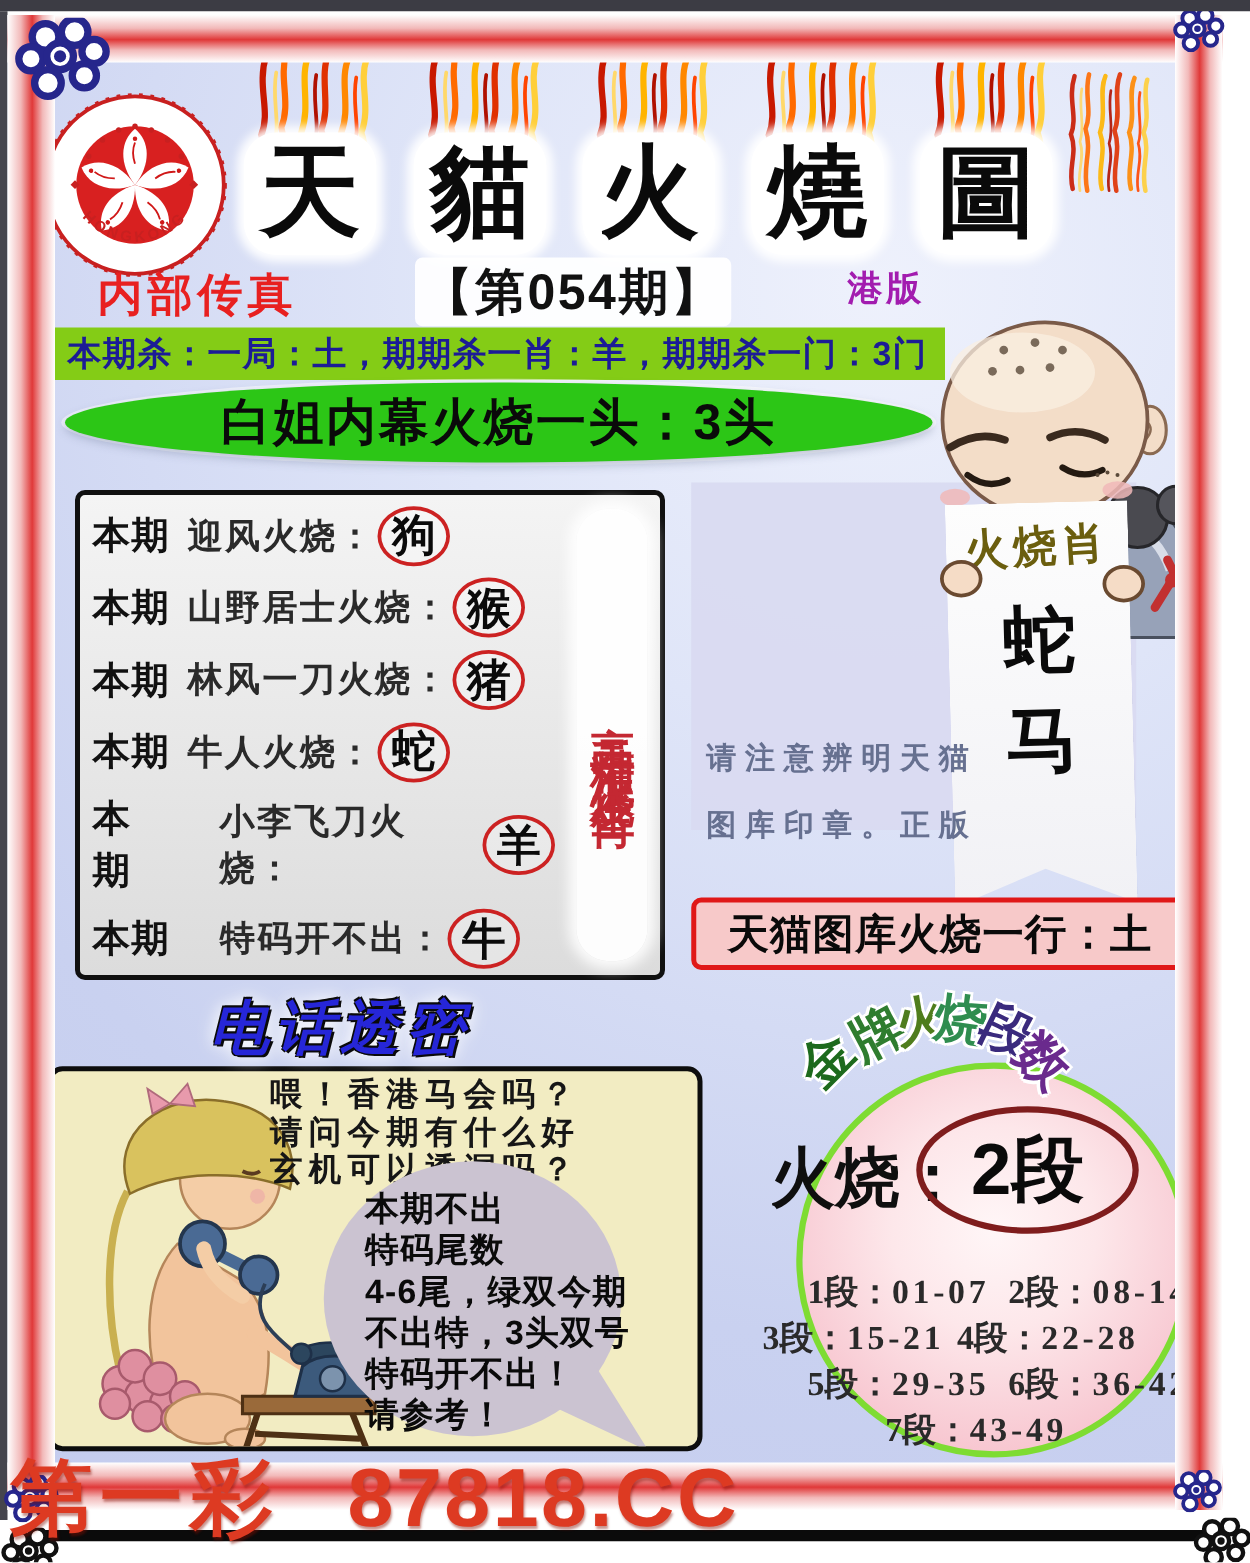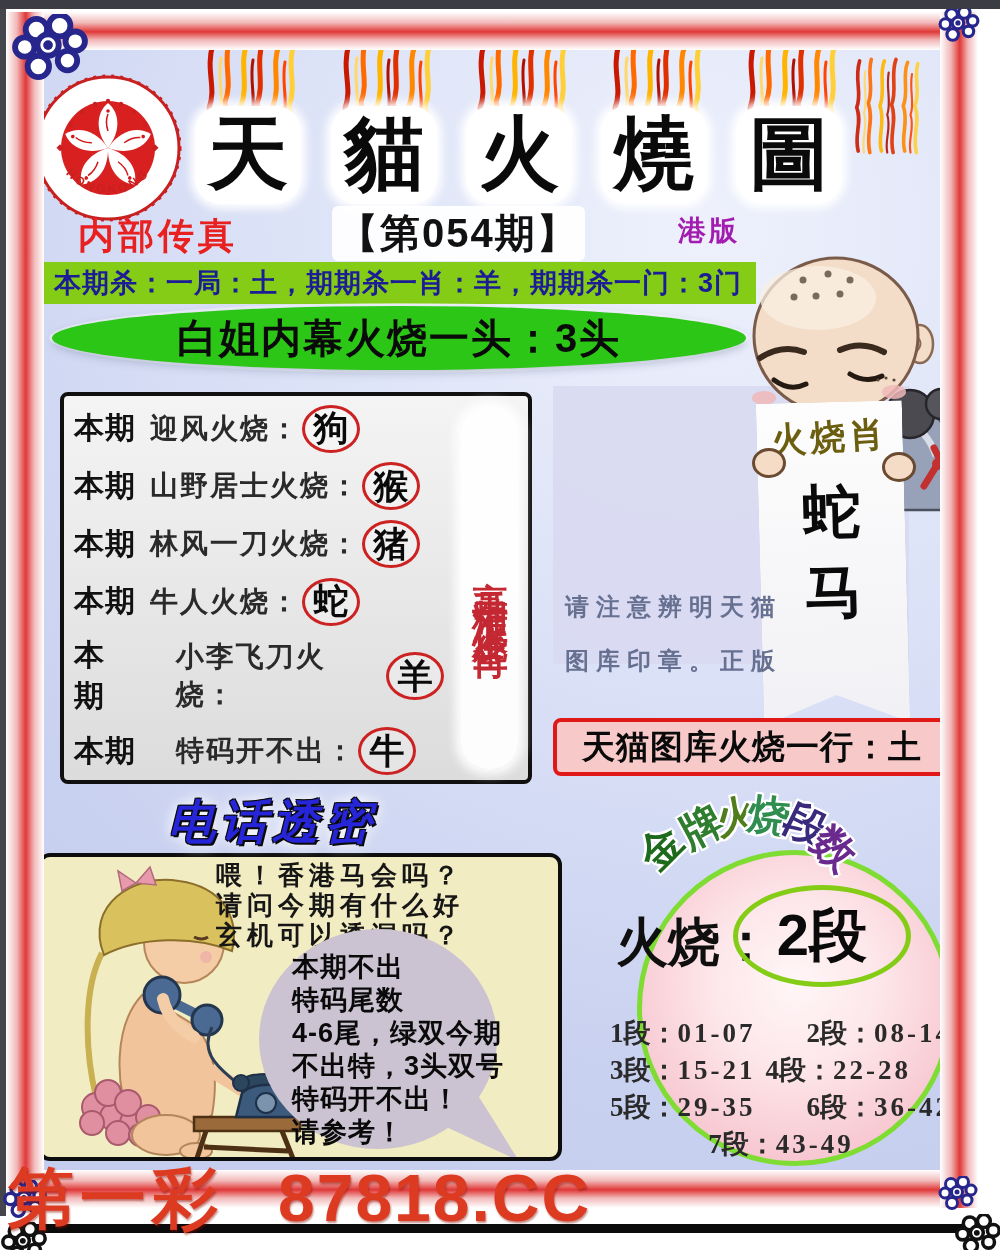--- a/index.html
+++ b/index.html
@@ -85,26 +85,26 @@
   .bubble-tail{position:absolute;left:377px;top:200px;width:100px;height:104px;background:#cbc3d1;
       clip-path:polygon(35% 0,100% 100%,0 55%);}
   .bubble-text{position:absolute;left:250px;top:94px;font-size:27px;font-weight:600;color:#0a0a0a;line-height:33px;letter-spacing:1px;}
 
   
   .seg-circle{position:absolute;left:637px;top:850px;width:316px;height:316px;border:5px solid #7edc32;border-radius:50%;
       background:radial-gradient(circle at 50% 42%, #fff6f7 0%, #fde7ea 35%, #f7c5cf 78%, #f4bac6 100%);z-index:5;}
   .arc-char{position:absolute;z-index:7;font-size:42px;font-weight:900;
       text-shadow:2px 0 0 #fff,-2px 0 0 #fff,0 2px 0 #fff,0 -2px 0 #fff,2px 2px 0 #fff,-2px -2px 0 #fff,2px -2px 0 #fff,-2px 2px 0 #fff;}
   .result-label{position:absolute;left:616px;top:908px;font-size:52px;font-weight:900;color:#0f0f0f;z-index:7;}
-  .result-badge{position:absolute;left:733px;top:885px;width:178px;height:102px;border:5px solid #84cc16;border-radius:50%;
+  .result-badge{position:absolute;left:733px;top:885px;width:178px;height:102px;border:5px solid #7f1d1d;border-radius:50%;
       display:flex;align-items:center;justify-content:center;font-size:58px;font-weight:800;color:#0a0a0a;z-index:7;}
   .seg-list{position:absolute;left:610px;top:1014px;width:342px;z-index:7;font-family:"Liberation Serif",serif;
       font-size:27px;font-weight:600;color:#2a2a2a;}
   .seg-row{display:flex;height:37px;align-items:center;}
-  .seg-row.between{justify-content:space-between;}
+  .seg-row.between{justify-content:space-between;margin-left:36px;}
   .seg-row.start{justify-content:flex-start;gap:10px;}
   .seg-row.center{justify-content:center;}
   .seg-item .rng{letter-spacing:3px;}
 
   
   .watermark{position:absolute;left:8px;top:1154px;z-index:60;white-space:nowrap;
       font-size:66px;font-weight:900;color:#dd3a22;text-shadow:1px 2px 2px rgba(130,15,5,.45);}
   .watermark .cn{letter-spacing:6px;margin-right:14px;}
   .watermark .code{letter-spacing:2px;margin-left:40px;}
 </style>

